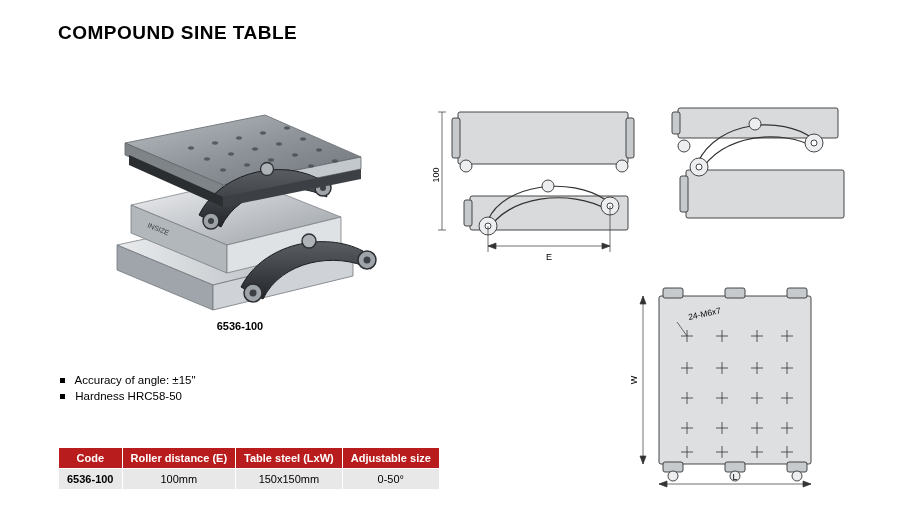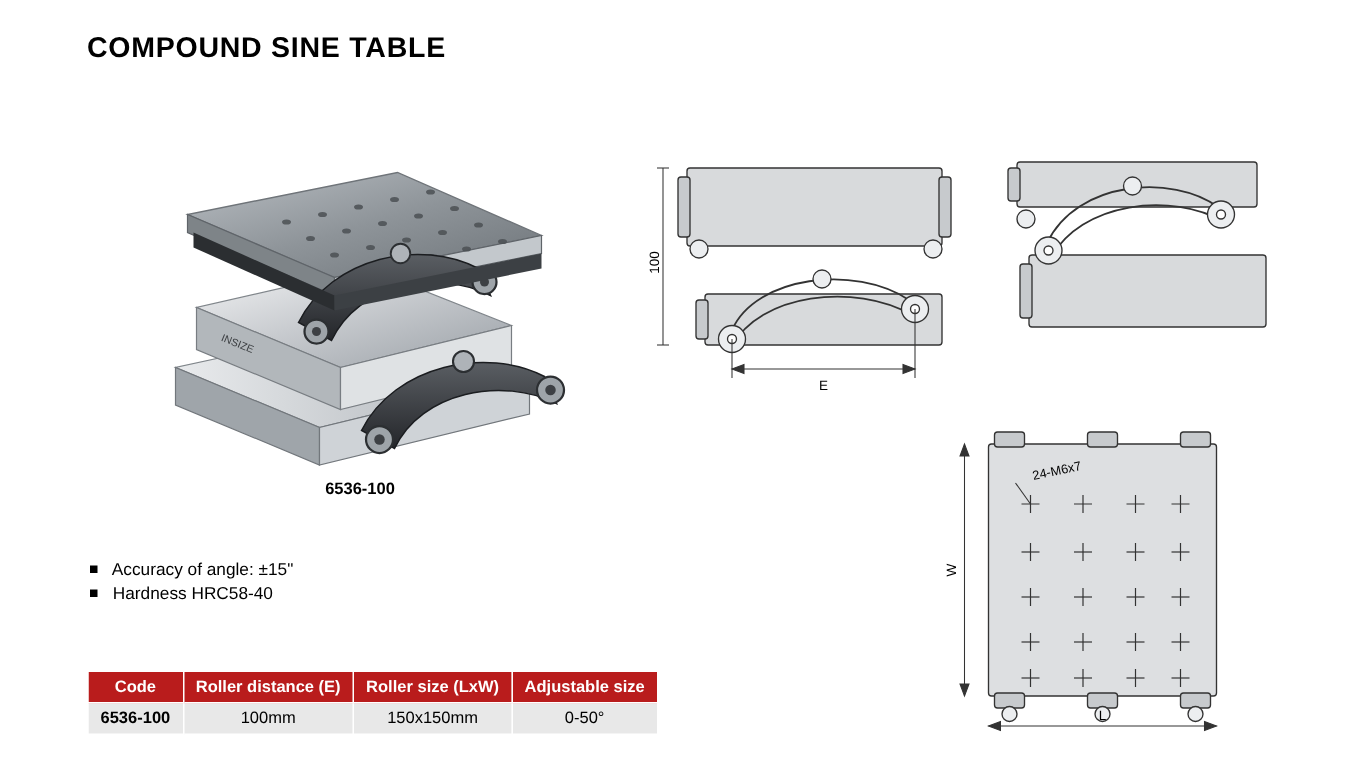--- a/index.html
+++ b/index.html
@@ -224,30 +224,30 @@
   </div>
   <div class="photo-caption">6536-100</div>
 
   <div class="features">
     <div>
       <span class="bullet"></span>
       <span>Accuracy of angle: ±15"</span>
     </div>
     <div>
       <span class="bullet"></span>
-      <span>Hardness HRC58-40</span>
+      <span>Hardness HRC58-50</span>
     </div>
   </div>
 
   <table class="spec-table">
     <thead>
       <tr>
         <th>Code</th>
         <th>Roller distance (E)</th>
-        <th>Roller size (LxW)</th>
+        <th>Table steel (LxW)</th>
         <th>Adjustable size</th>
       </tr>
     </thead>
     <tbody>
       <tr>
         <td class="code">6536-100</td>
         <td>100mm</td>
         <td>150x150mm</td>
         <td>0-50°</td>
       </tr>

